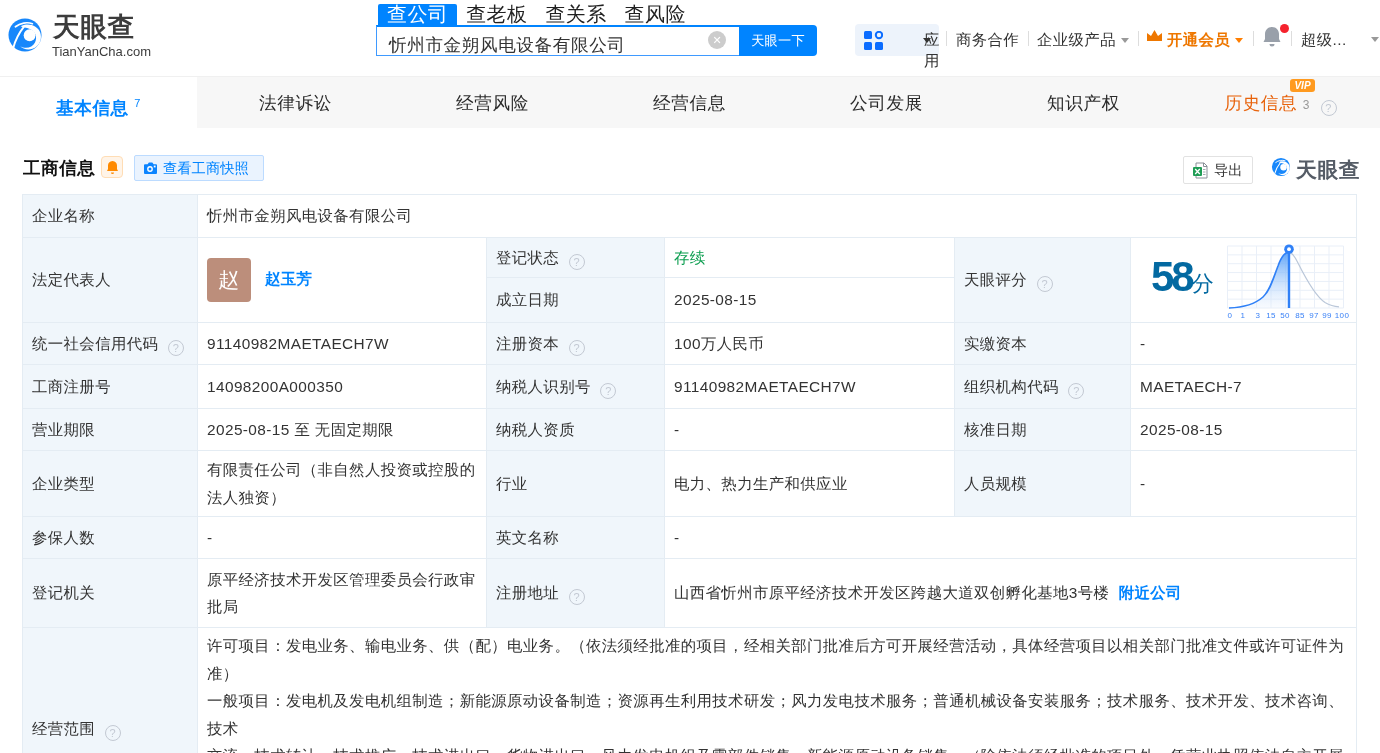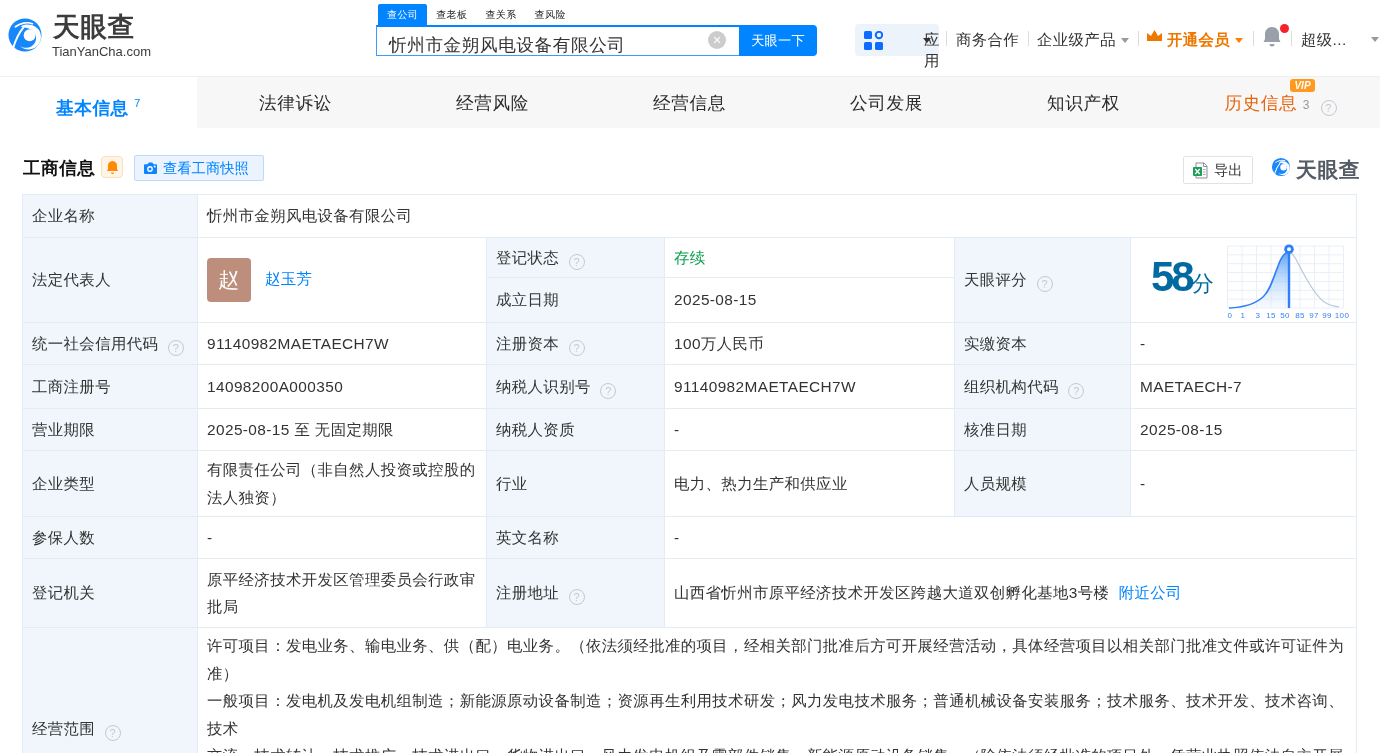--- a/index.html
+++ b/index.html
@@ -11,21 +11,21 @@
 
 #hdr { position:absolute; top:0; left:0; width:1380px; height:76px; background:#fff; }
 #logo-txt { position:absolute; left:53px; top:14px; font-size:26.8px; font-weight:bold; color:#3c3c3c; letter-spacing:0.5px; line-height:1; }
 #logo-sub { position:absolute; left:52px; top:44px; font-size:13px; font-weight:normal; color:#3c3c3c; letter-spacing:0px; }
 #redbadge { position:absolute; left:148px; top:14px; width:210px; height:42px; background:#e12a22; color:#fff; text-align:center; }
 #redbadge .l1 { font-size:13.5px; margin-top:4px; letter-spacing:6.5px; margin-left:3px; white-space:nowrap; }
 #redbadge .l2 { font-size:14px; margin-top:2px; letter-spacing:0px; white-space:nowrap; }
 
 
 #stabs { position:absolute; left:378px; top:4px; height:22px; }
-.stab { display:inline-block; font-size:10px; letter-spacing:0.4px; color:#222; padding:0 9px; height:28px; line-height:21px; }
+.stab { display:inline-block; font-size:20px; letter-spacing:0.4px; color:#222; padding:0 9px; height:28px; line-height:21px; }
 .stab.on { background:#0084ff; color:#fff; border-radius:2px 2px 0 0; }
 #sbox { position:absolute; left:376px; top:25px; width:364px; height:31px; background:#fff; border:1px solid #3f9aff; border-top:2px solid #0084ff; }
 #sbox .txt { position:absolute; left:12px; top:6px; font-size:17.6px; letter-spacing:0.6px; color:#333; }
 #sclear { position:absolute; left:708px; top:31px; width:18px; height:18px; border-radius:50%; background:#ccc; color:#fff; font-size:11px; text-align:center; line-height:18px; }
 #sbtn { position:absolute; left:739px; top:25px; width:78px; height:31px; background:#0084ff; color:#fff; font-size:13.2px; letter-spacing:0.2px; text-align:center; line-height:31px; border-radius:0 4px 4px 0; }
 
 
 #appbox { position:absolute; left:855px; top:24px; width:84px; height:32px; background:#edf3fb; border-radius:4px; }
 #appbox .t { position:absolute; left:33px; top:6px; font-size:15.4px; color:#333;margin-left:36px; }
 .hmenu { position:absolute; top:30px; font-size:15.4px; letter-spacing:0.4px; color:#333; white-space:nowrap; }
@@ -49,21 +49,21 @@
 #expbtn { position:absolute; left:1183px; top:28px; width:70px; height:28px; background:#fff; border:1px solid #e2e2e2; border-radius:2px; font-size:14.3px; color:#333; line-height:26px; padding-left:30px; }
 #wmark { position:absolute; left:1270px; top:28px; height:22px; width:120px; }
 #wmark .t { position:absolute; left:26px; top:0px; font-size:20.9px; font-weight:bold; color:#555c66; letter-spacing:0.5px; white-space:nowrap; }
 
 
 #tbl { position:absolute; left:22px; top:194px; width:1334px; border-collapse:collapse; table-layout:fixed; }
 #tbl td { border:1px solid #e4ecf3; font-size:15.4px; letter-spacing:0.4px; color:#333; padding:4px 8px 4px 9px; vertical-align:middle; line-height:27.5px; }
 #tbl td.lb { background:#f0f6fb; }
 .qm { display:inline-block; width:16px; height:16px; border-radius:50%; border:1px solid #c3c9d3; color:#c3c9d3; font-size:11px; line-height:14px; text-align:center; vertical-align:-3px; margin-left:5px; }
 .green { color:#0c9e50; }
-.blue { color:#0084ff; }
+.blue { color:#0084ff;font-weight:bold; }
 a.blue { text-decoration:none; }
 #avatar { display:inline-block; width:44px; height:44px; background:#bc8e7b; border-radius:4px; color:#fff; font-size:20.9px; text-align:center; line-height:44px; vertical-align:middle; margin-right:14px; }
 #score58 { position:absolute; font-size:42px; font-weight:bold; color:#0369a1; letter-spacing:-3px; }
 </style>
 </head>
 <body>
 <div id="page">
 
   <div id="hdr">
     <svg class="abs" style="left:5px;top:15px" width="40" height="40" viewBox="0 0 46 46">

